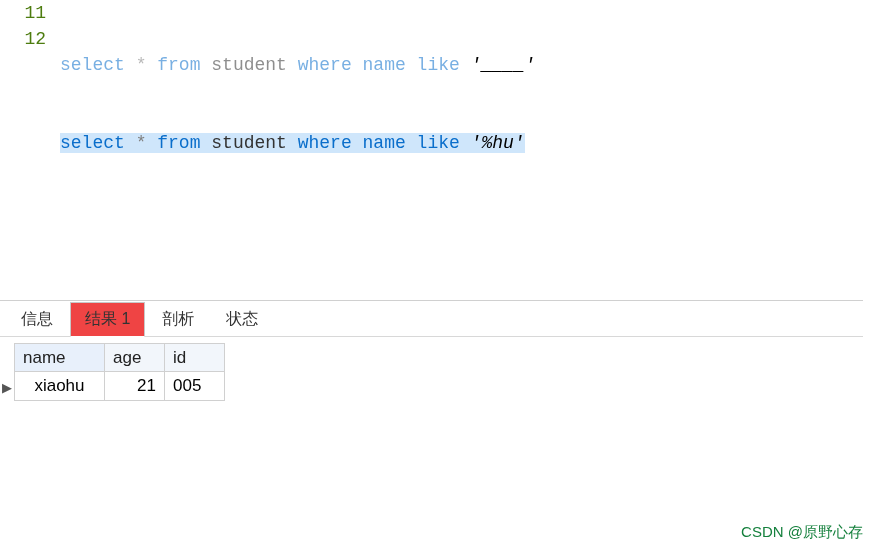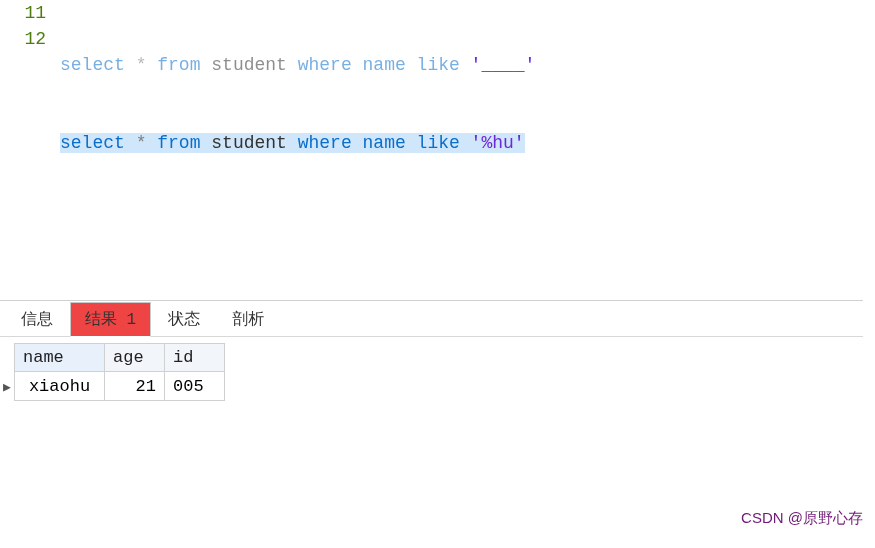--- a/index.html
+++ b/index.html
@@ -29,36 +29,36 @@
   }
   .code {
     flex: 1;
     font-size: 18px;
     line-height: 26px;
     white-space: pre;
   }
   .tok-kw   { color: #0a6ecb; }
   .tok-op   { color: #808080; }
   .tok-id   { color: #333; }
-  .tok-str  { color: #6d28d9; }
+  .tok-str  { color: #000000; font-style: italic; }
   .line11 .tok-kw, .line11 .tok-id, .line11 .tok-op { opacity: 0.55; }
   .line11 { position: relative; }
   .squiggle {
     border-bottom: 2px wavy #d00 solid;
     border-bottom-style: wavy;
   }
   .hl {
     background: #cfe6fb;
   }
   .panel {
     border-top: 1px solid #d0d0d0;
     position: absolute;
     left: 0; right: 12px; bottom: 0;
     height: 248px;
-    font-family: Liberation Mono, monospace;
+    font-family: Liberation Sans, sans-serif;
   }
   .tabs {
     display: flex;
     align-items: flex-end;
     height: 36px;
     padding-left: 6px;
     background: #fff;
     border-bottom: 1px solid #d8d8d8;
   }
   .tab {
@@ -106,22 +106,22 @@
     text-align: left;
     color: #222;
   }
   table.result th.name-col { background:#e8f0fb; }
   .col-name { width: 90px; text-align:center;}
   .col-age  { width: 60px; text-align:right;}
   .col-id   { width: 60px; text-align:left;}
   .watermark {
     position: absolute;
     right: 12px;
-    bottom: 20px;
-    color: #701a75;
+    bottom: 6px;
+    color: #15803d;
     font-family: Arial, sans-serif;
     font-size: 15px;
   }
 </style>
 </head>
 <body>
 
 <div class="editor">
   <div class="gutter">
     <div>11</div>
@@ -130,22 +130,22 @@
   <div class="code">
     <div class="line11"><span class="tok-kw">select</span> <span class="tok-op">*</span> <span class="tok-kw">from</span> <span class="tok-id">student</span> <span class="tok-kw">where</span> <span class="tok-kw">name</span> <span class="tok-kw">like</span> <span class="tok-str squiggle">'____'</span></div>
     <div><span class="hl"><span class="tok-kw">select</span> <span class="tok-op">*</span> <span class="tok-kw">from</span> <span class="tok-id">student</span> <span class="tok-kw">where</span> <span class="tok-kw">name</span> <span class="tok-kw">like</span> <span class="tok-str">'%hu'</span></span></div>
   </div>
 </div>
 
 <div class="panel">
   <div class="tabs">
     <div class="tab">信息</div>
     <div class="tab active">结果 1</div>
+    <div class="tab">剖析</div>
     <div class="tab">状态</div>
-    <div class="tab">剖析</div>
   </div>
   <div class="grid-wrap">
     <div class="row-indicator">
       <div class="hdr-spacer"></div>
       <div class="arrow">▶</div>
     </div>
     <table class="result">
       <thead>
         <tr>
           <th class="col-name name-col">name</th>

